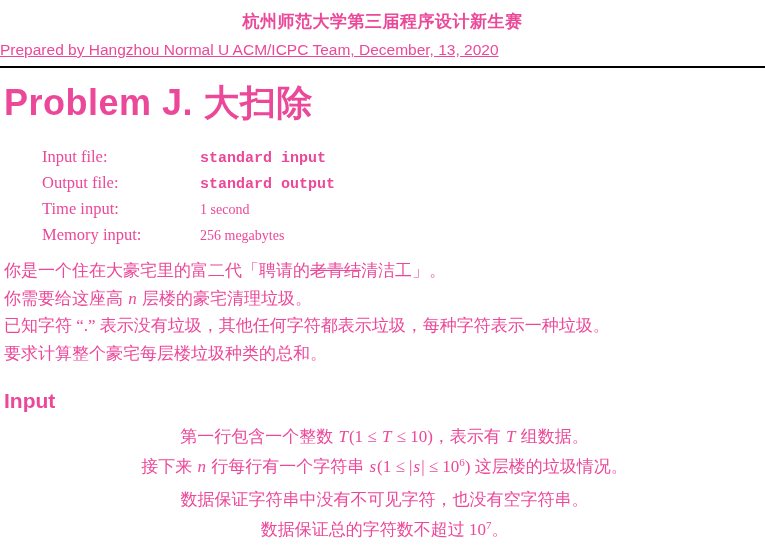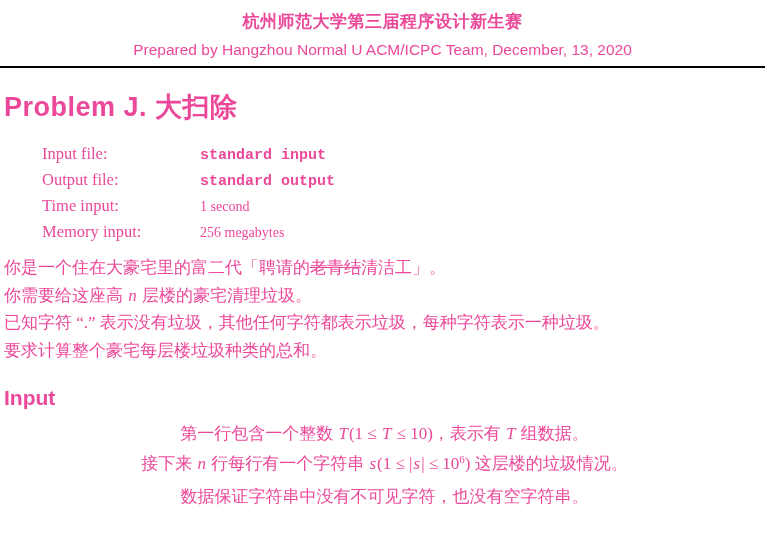--- a/index.html
+++ b/index.html
@@ -15,35 +15,36 @@
   }
   .contest-title {
     text-align: center;
     font-family: "Liberation Sans", "DejaVu Sans", sans-serif;
     font-weight: 700;
     font-size: 17px;
     padding-top: 10px;
     letter-spacing: 0.5px;
   }
   .prepared-by {
-    text-align: center;
+    text-align: left;
     font-family: "Liberation Sans", "DejaVu Sans", sans-serif;
     font-size: 15.5px;
     margin-top: 8px;
+    text-decoration: underline;
   }
   .head-rule {
     border: none;
     border-top: 2px solid #000;
     margin: 7px 0 0 0;
   }
   .problem-title {
     font-family: "Liberation Sans", "DejaVu Sans", sans-serif;
     font-weight: 700;
-    font-size: 27px;
-    margin: 21px 0 0 4px;
+    font-size: 36px;
+    margin: 11px 0 0 4px;
     letter-spacing: 0.5px;
   }
   .limits {
     margin: 16px 0 12px 42px;
     font-size: 16.5px;
   }
   .limit-row { height: 26px; line-height: 26px; }
   .limit-label { display: inline-block; width: 158px; }
   .val-mono {
     font-family: "Liberation Mono", "DejaVu Sans Mono", monospace;
@@ -111,15 +112,16 @@
     <p><span>已知字符 “.” 表示没有垃圾，其他任何字符都表示垃圾，每种字符表示一种垃圾。</span></p>
     <p><span>要求计算整个豪宅每层楼垃圾种类的总和。</span></p>
   </div>
 
   <div class="section-heading">Input</div>
 
   <div class="input-body statement" style="margin-top:0;">
     <p><span>第一行包含一个整数 </span><span class="rn-math">T</span><span>(1 ≤ </span><span class="rn-math">T</span><span> ≤ 10)，表示有 </span><span class="rn-math">T</span><span> 组数据。</span></p>
     <p><span>接下来 </span><span class="rn-math">n</span><span> 行每行有一个字符串 </span><span class="rn-math">s</span><span>(1 ≤ |</span><span class="rn-math">s</span><span>| ≤ 10</span><span class="rn-sup">6</span><span>) 这层楼的垃圾情况。</span></p>
     <p><span>数据保证字符串中没有不可见字符，也没有空字符串。</span></p>
+    <p><span>数据保证总的字符数不超过 10</span><span class="rn-sup">7</span><span>。</span></p>
   </div>
 
 </div>
 
 </body></html>

